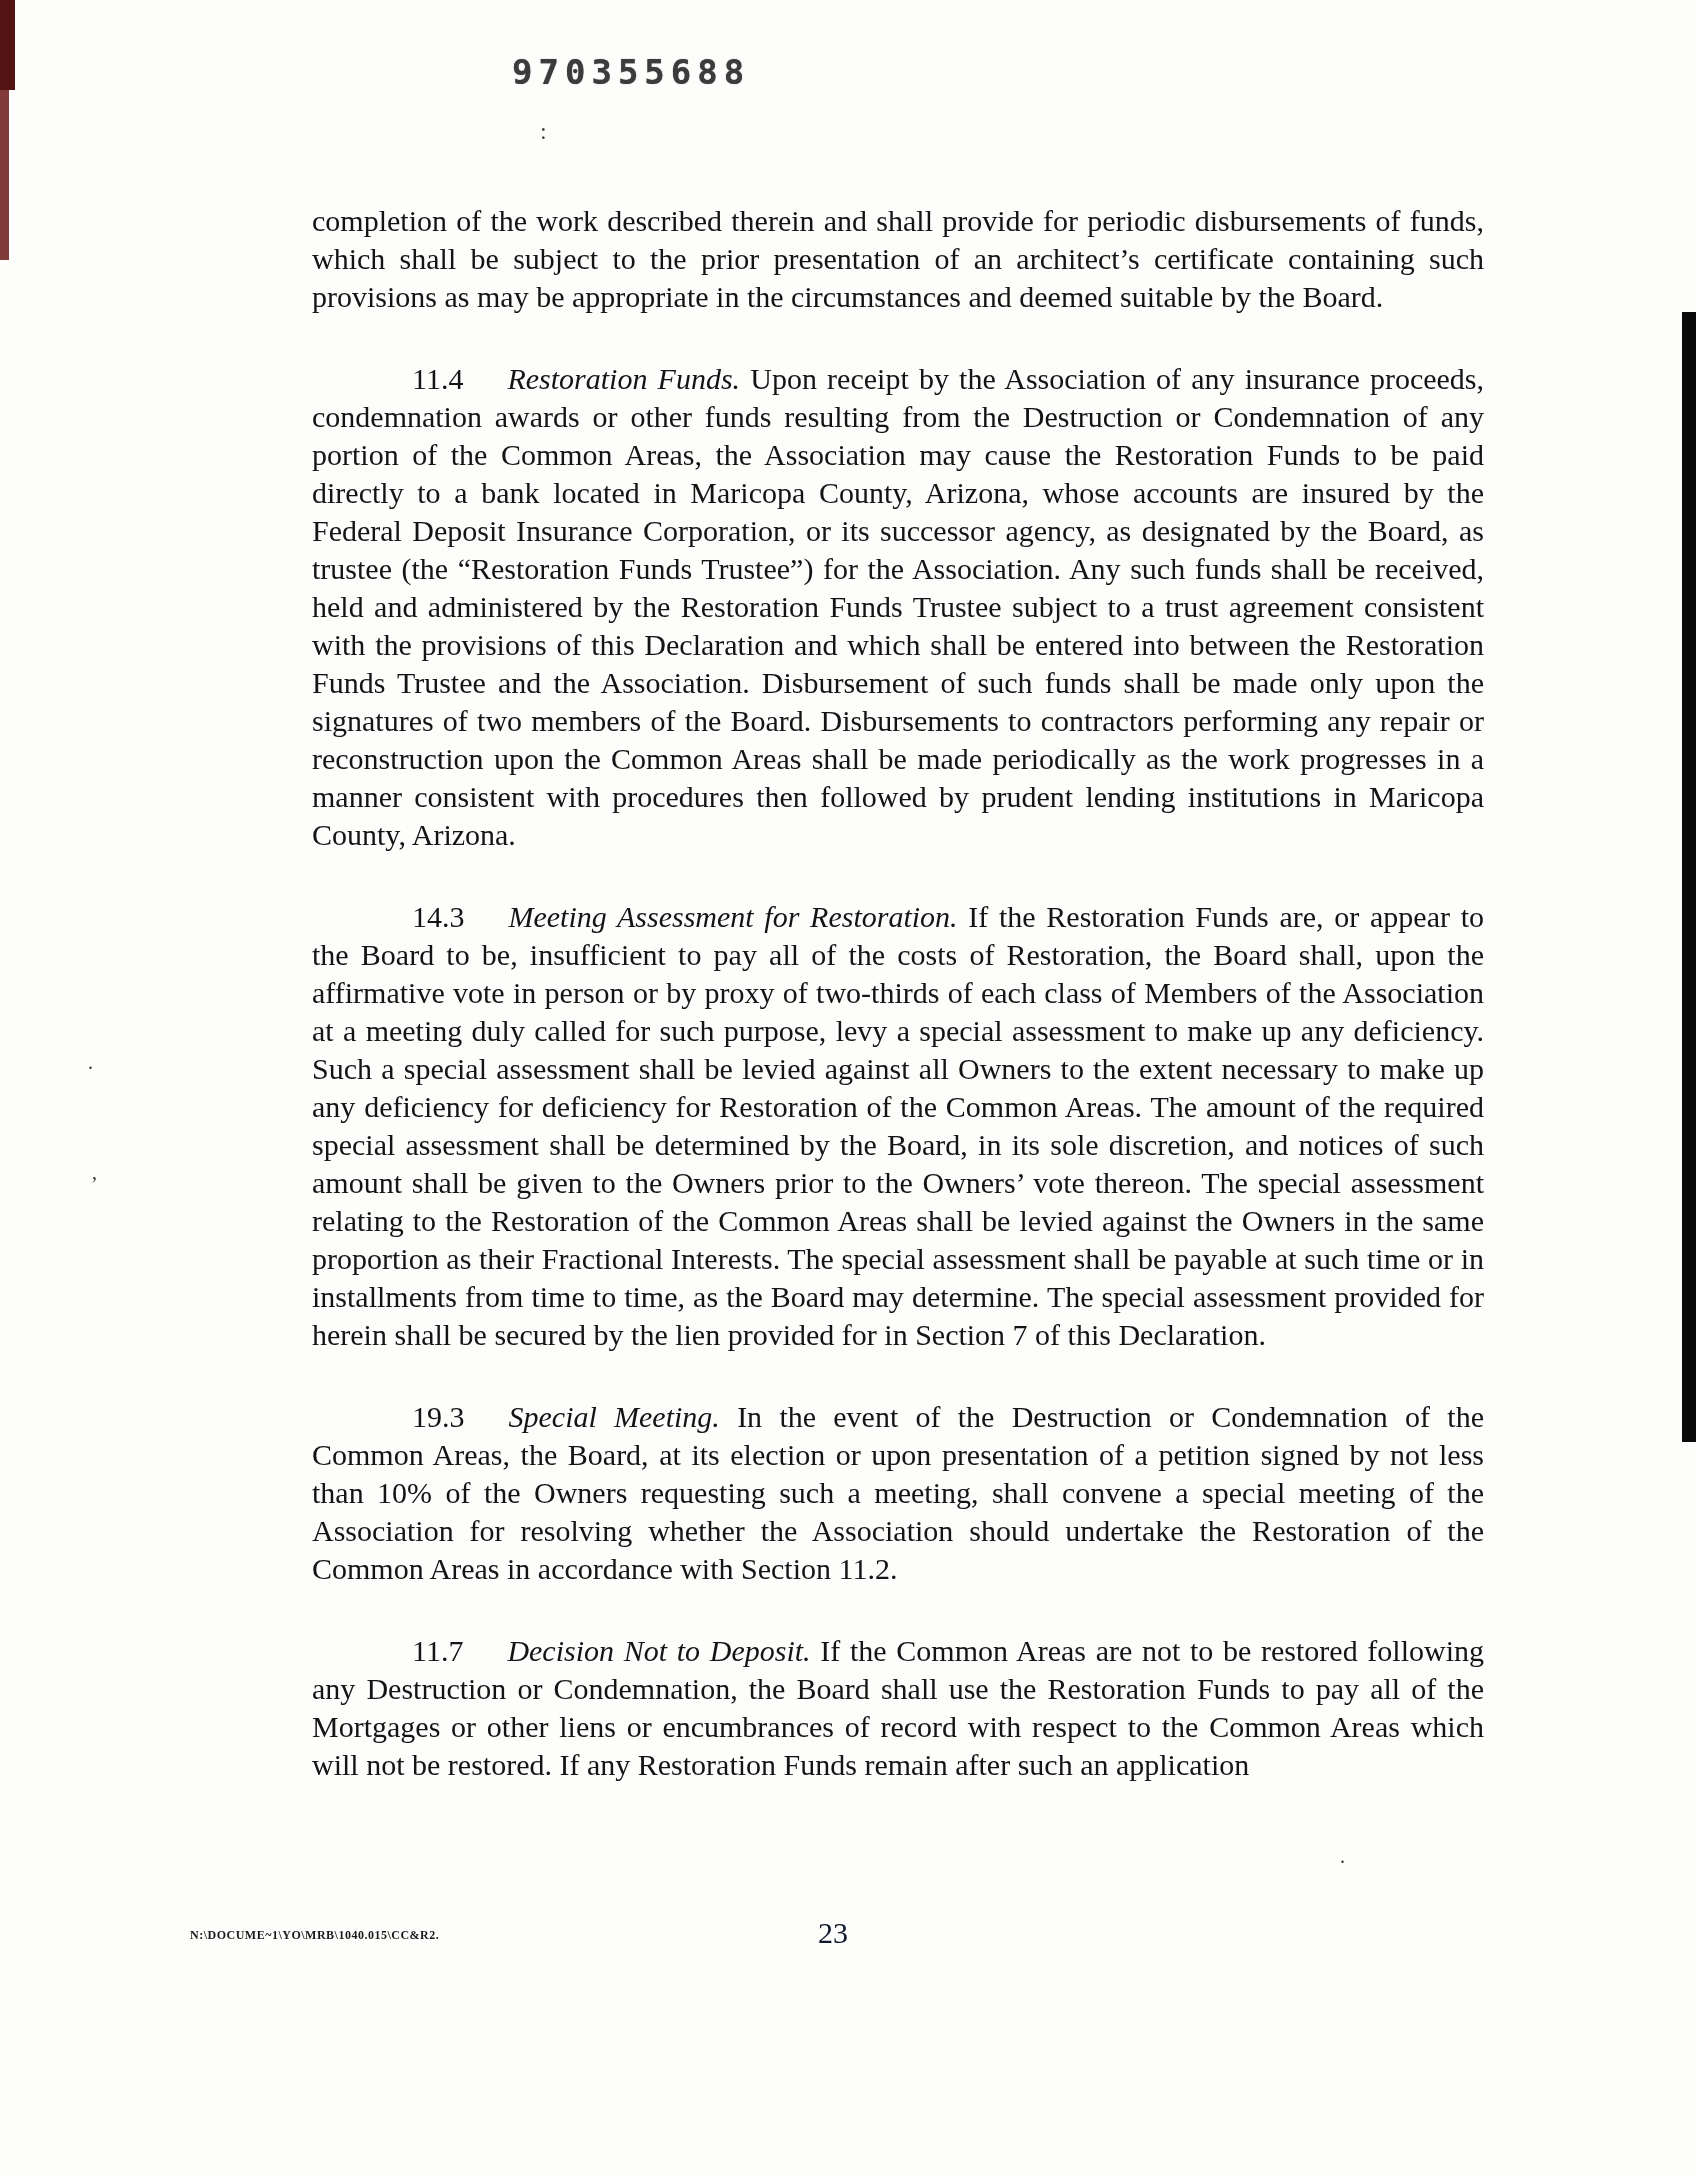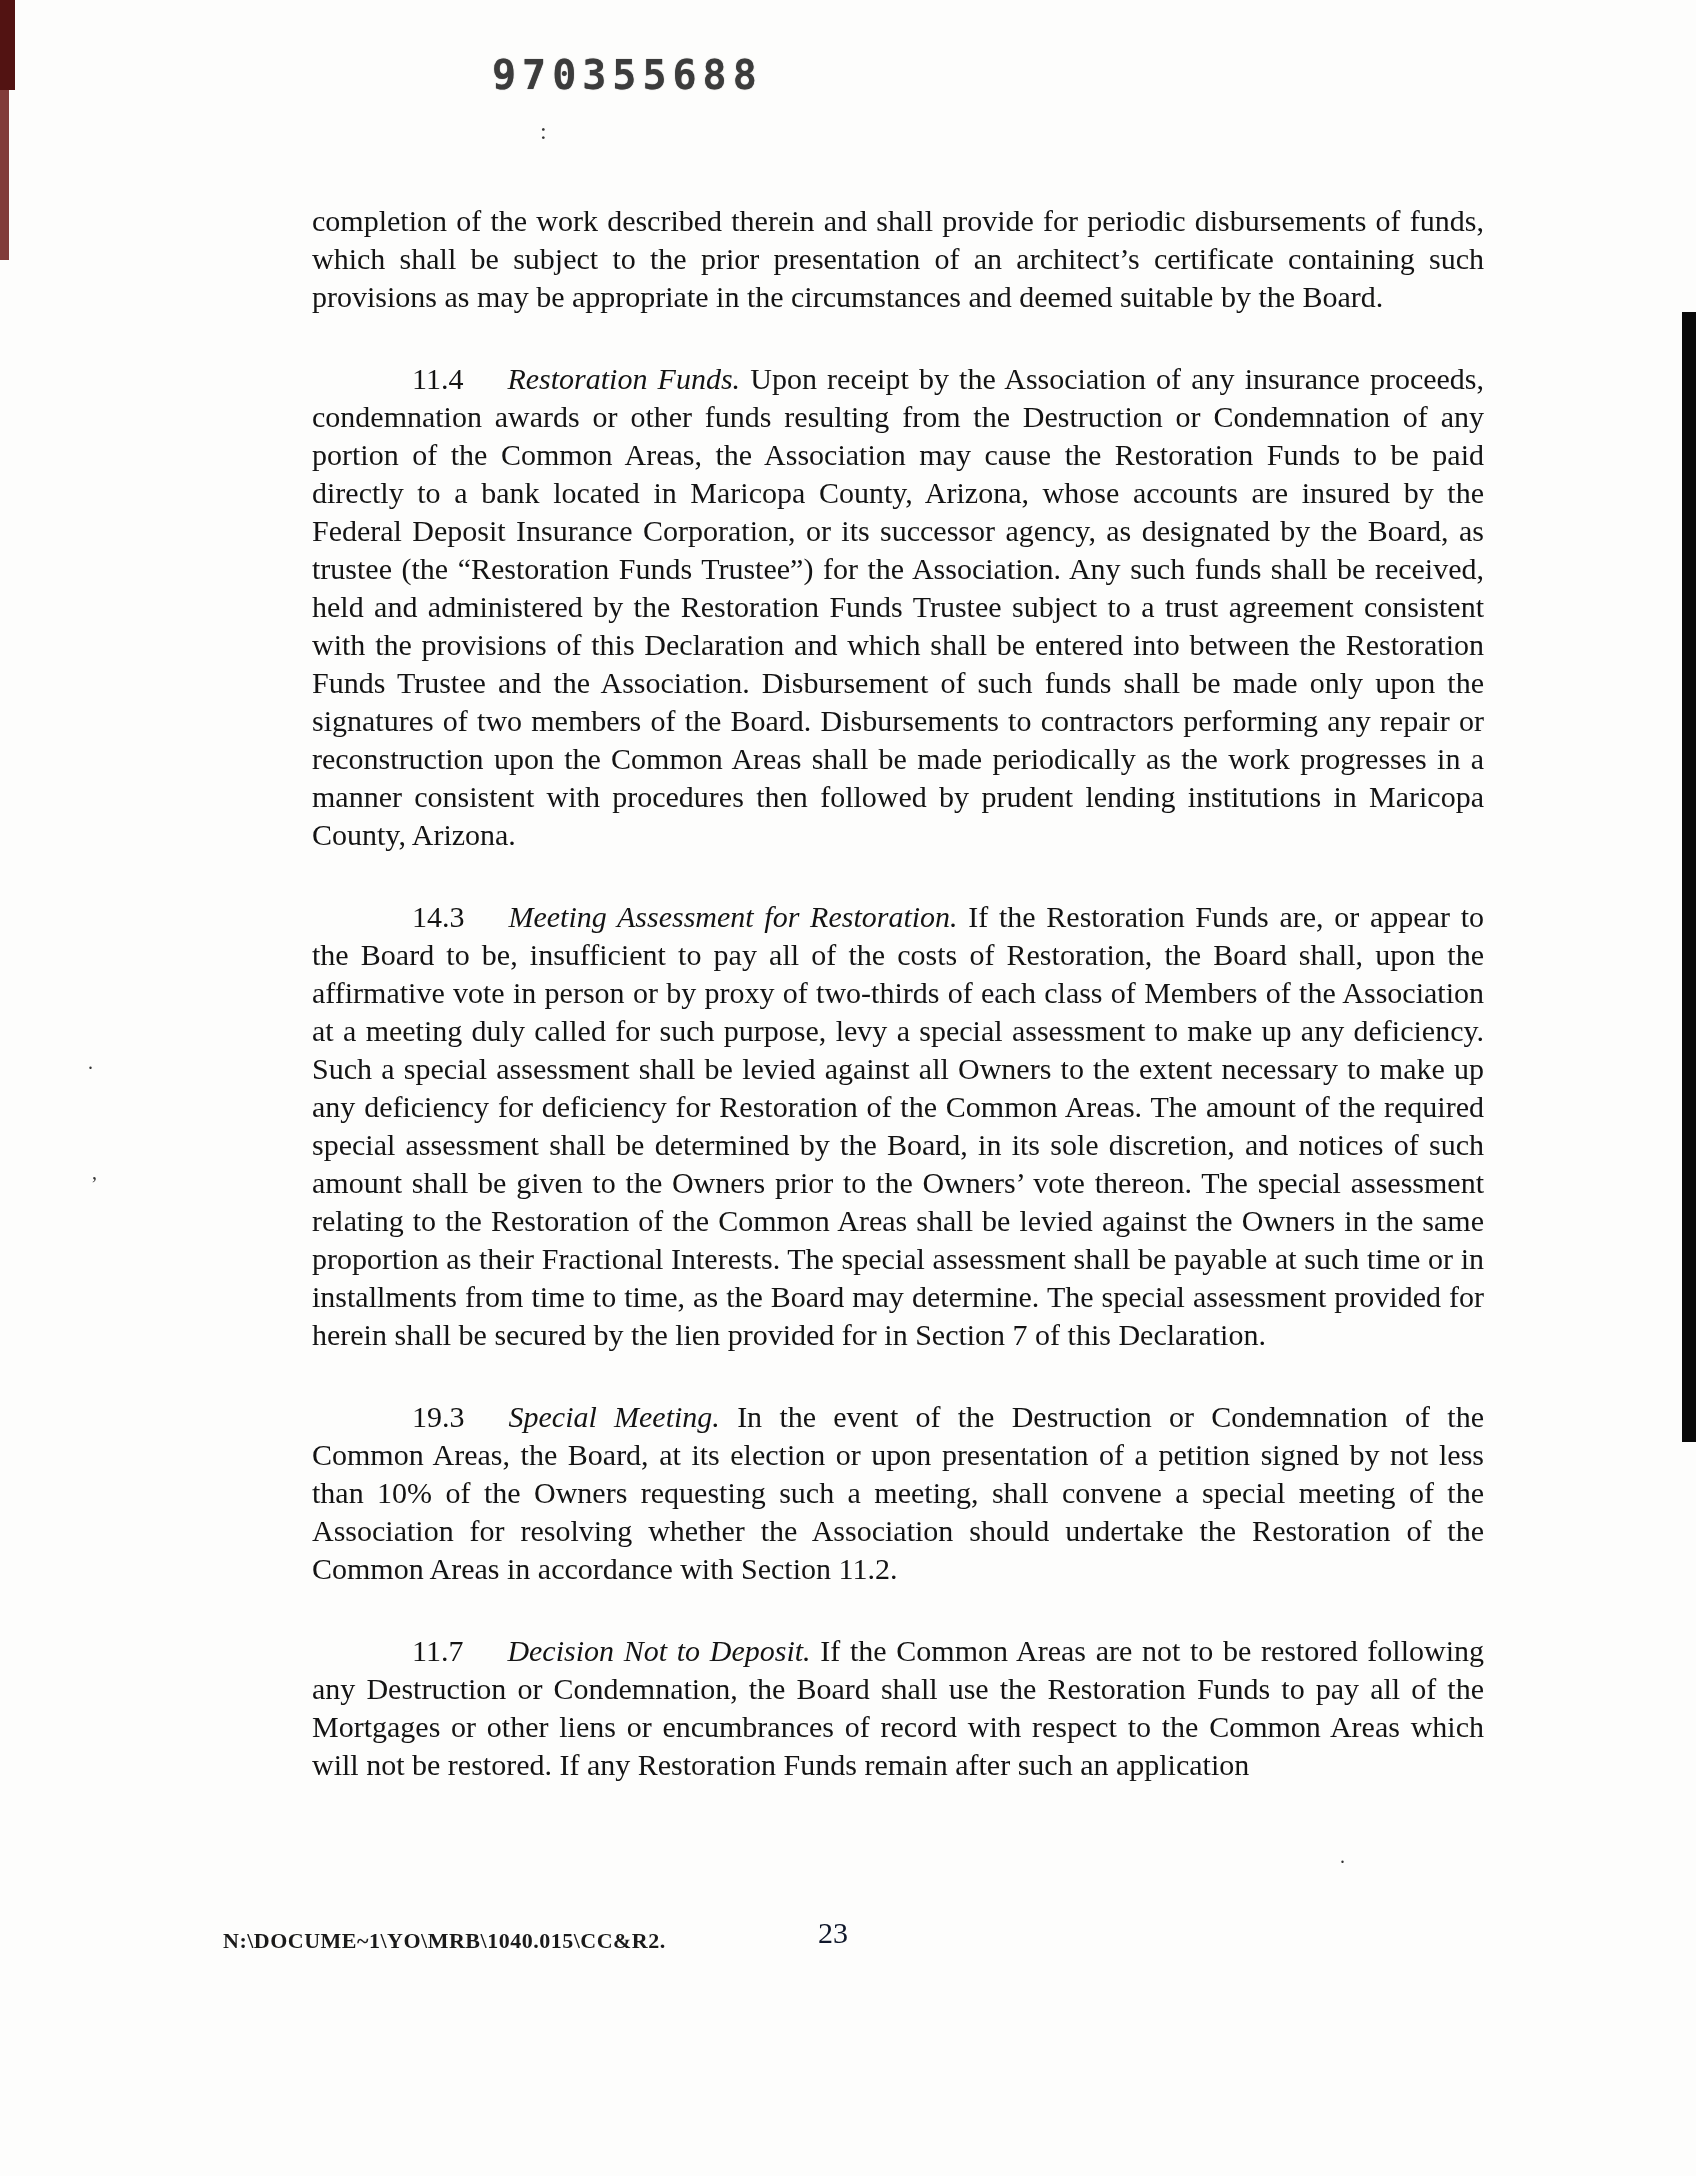--- a/index.html
+++ b/index.html
@@ -20,24 +20,24 @@
   
   .edge-mark { position: absolute; }
   .mark-red-1 { left: 0; top: 0; width: 15px; height: 90px; background: #521312; }
   .mark-red-2 { left: 0; top: 90px; width: 9px; height: 170px; background: #6b1a17; opacity: .85; }
   .mark-black-right { left: 1682px; top: 312px; width: 14px; height: 1130px; background: #0a0a0a; }
   .speck { position: absolute; color: #333; font-size: 20px; line-height: 1; }
 
   
   .stamp {
     position: absolute;
-    left: 492px;
+    left: 512px;
     top: 52px;
     font-family: "DejaVu Sans Mono", monospace;
-    font-size: 40px;
+    font-size: 34px;
     font-weight: bold;
     letter-spacing: 6px;
     color: #3c3c3c;
     text-shadow: 0 0 1px #6a6a6a, 1px 1px 0 rgba(255,255,255,.5);
   }
   .stamp-colon {
     position: absolute;
     left: 540px;
     top: 118px;
     font-size: 24px;
@@ -63,25 +63,24 @@
     font-family: Liberation Serif, serif;
   }
   .sec-num { margin-right: 44px; }
   .sec-head { font-style: italic; }
 
   
   .footer-path {
     position: absolute;
     left: 190px;
     top: 1928px;
-    font-size: 22px;
+    font-size: 12px;
     font-weight: bold;
     letter-spacing: .5px;
     color: #1a1a1a;
-    margin-left: 33px;
   }
   .page-number {
     position: absolute;
     left: 818px;
     top: 1916px;
     font-size: 30px;
     color: #0f172a;
   }
 </style>
 </head>

